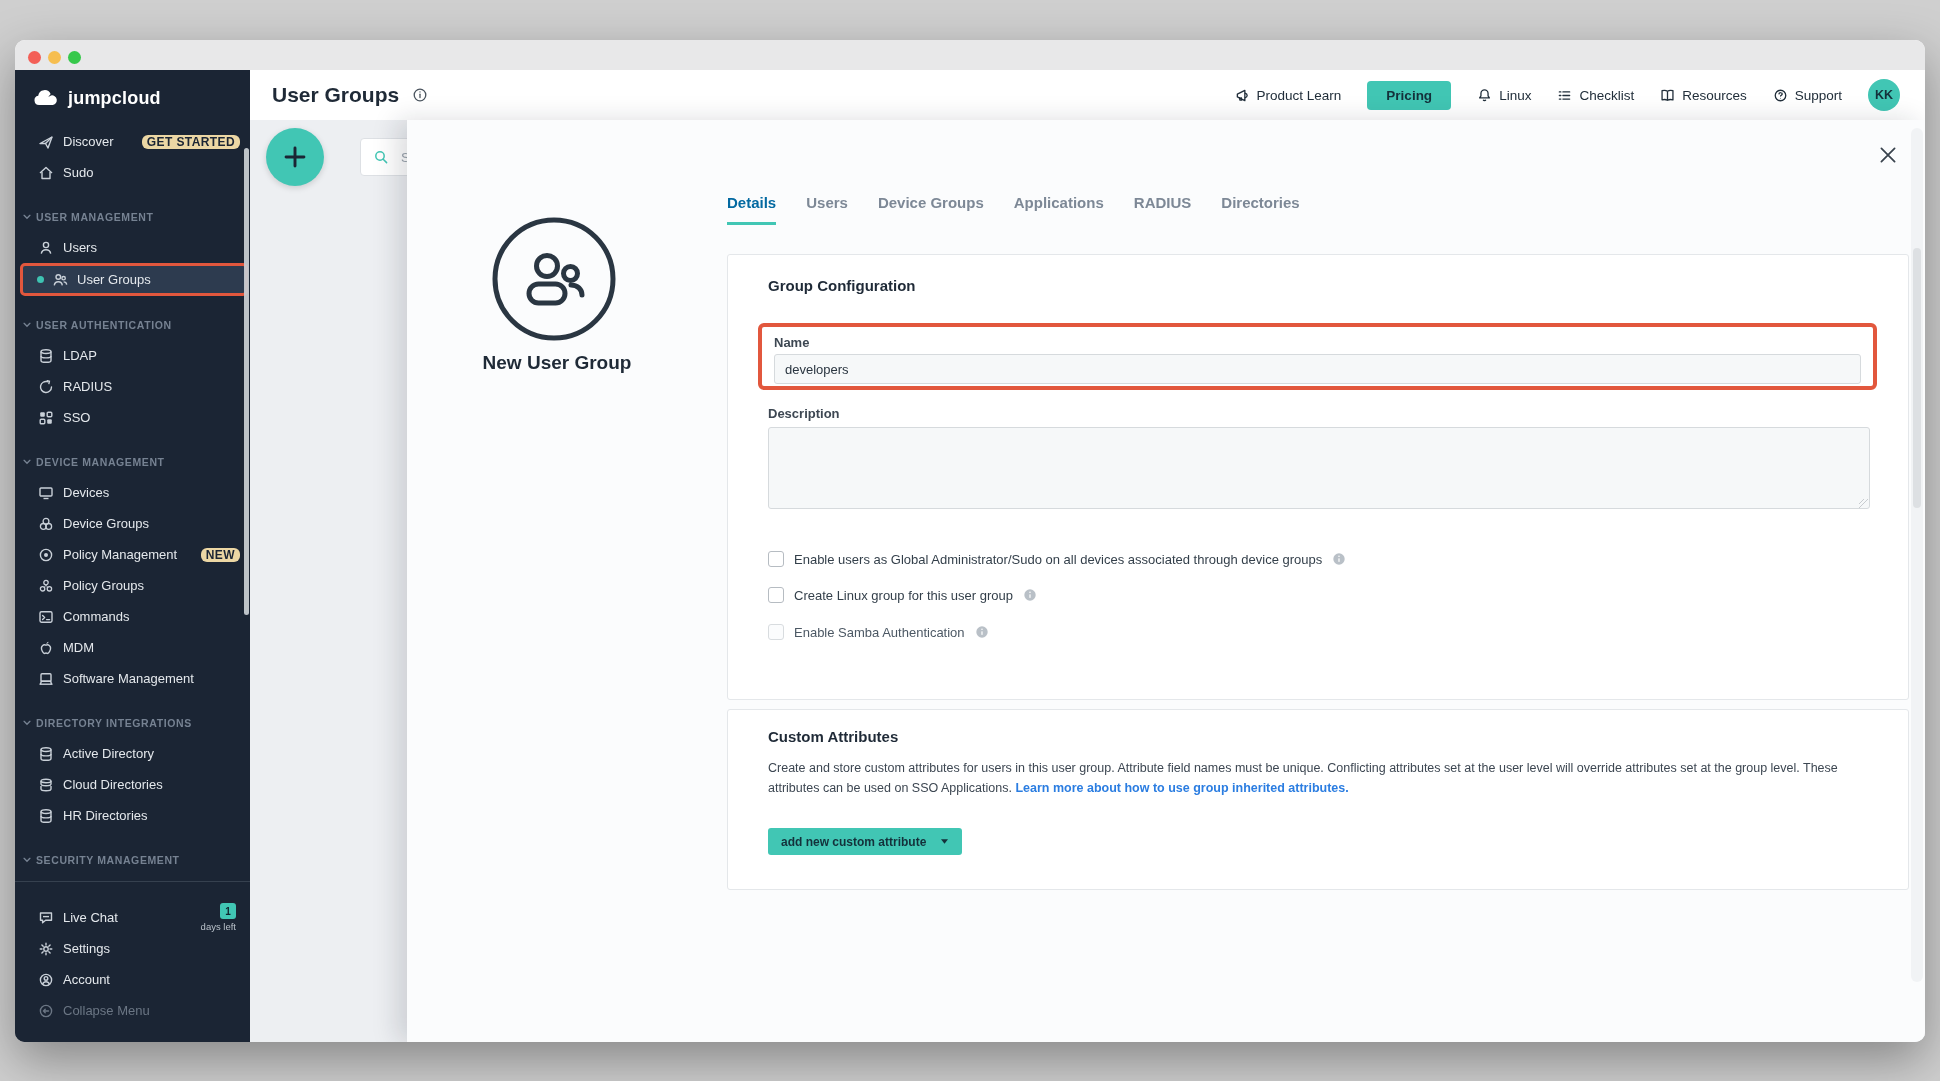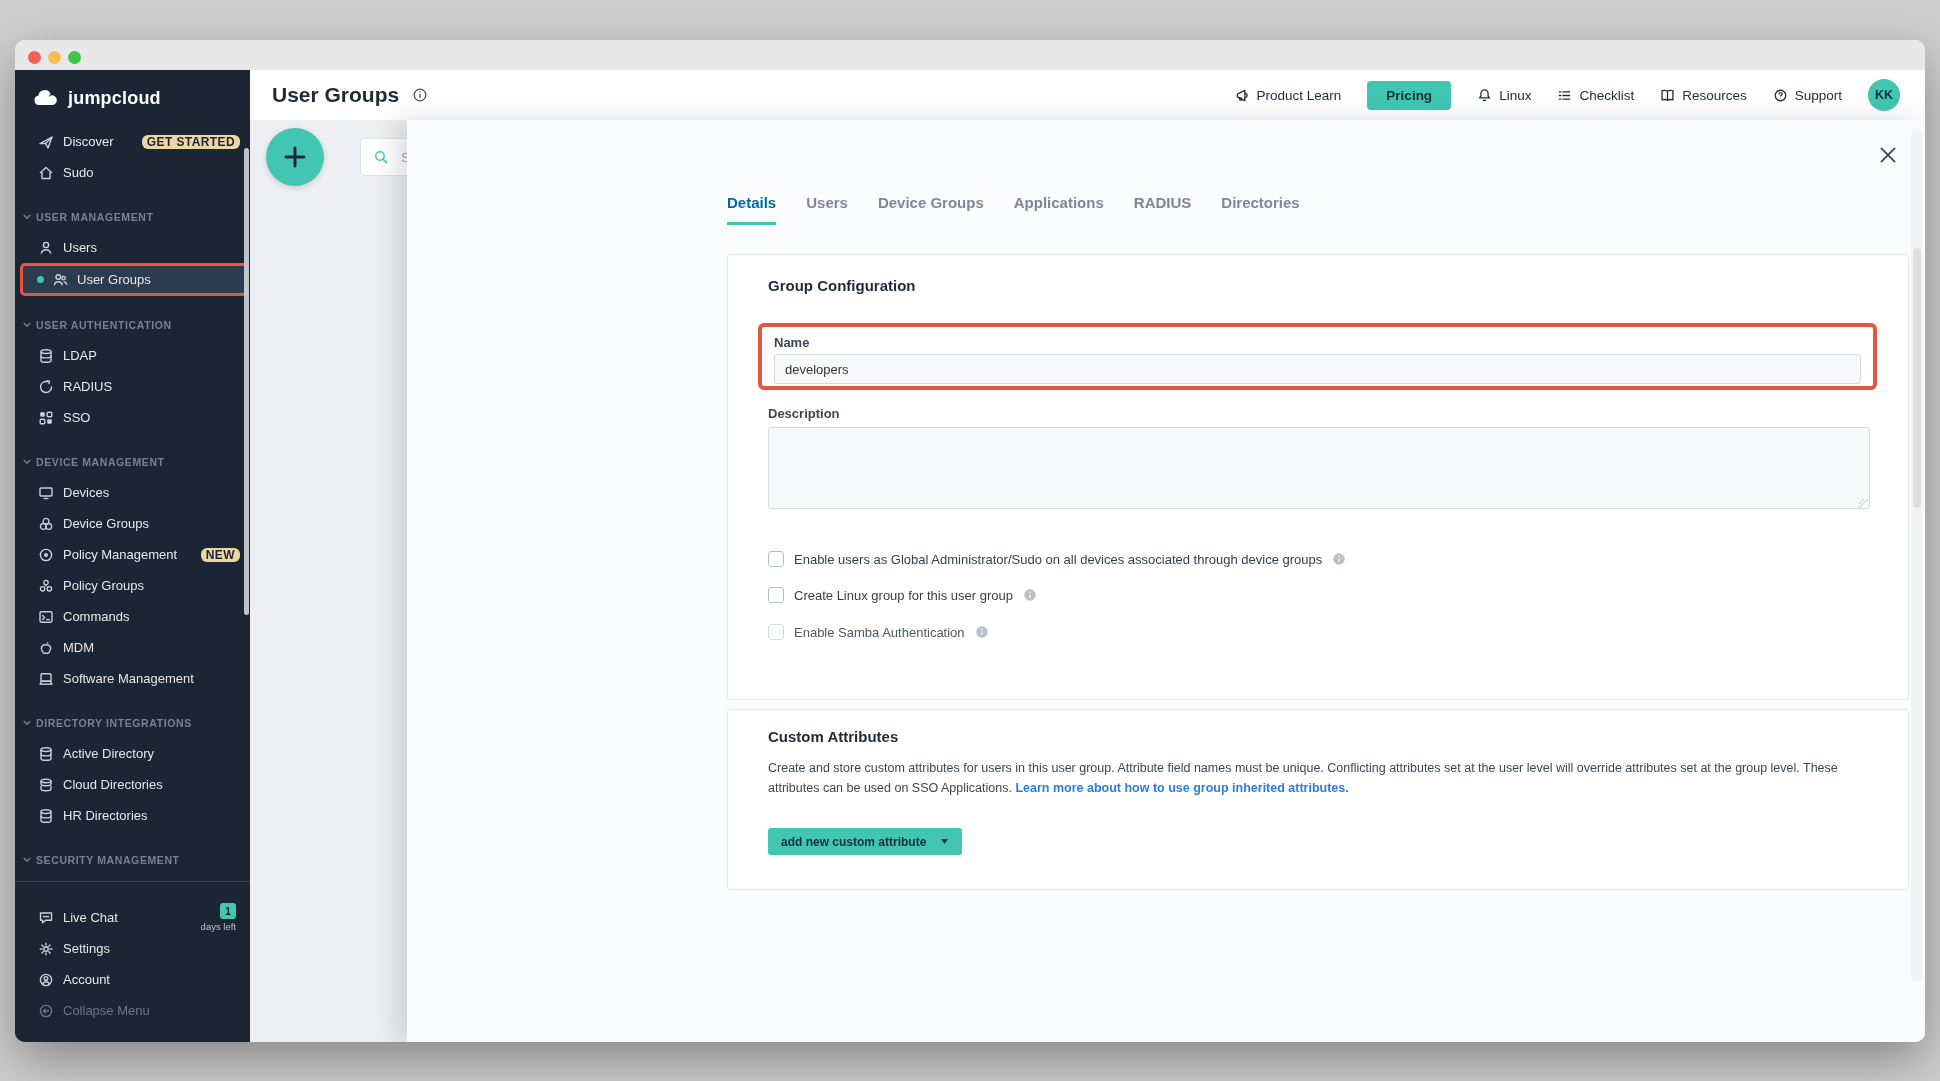--- a/index.html
+++ b/index.html
@@ -536,20 +536,26 @@
           </svg>
         <input placeholder="Search..." style="">
       </div>
     </div>
 
     <div class="modal">
       <svg class="mclose">
           <use href="#i-close"></use>
         </svg>
 
+      <div class="mleft">
+        <svg class="gcircle">
+            <use href="#i-group-big"></use>
+          </svg>
+        <div class="mtitle">New User Group</div>
+      </div>
 
       <div class="mtabs">
         <span class="tab active">Details</span>
         <span class="tab">Users</span>
         <span class="tab">Device Groups</span>
         <span class="tab">Applications</span>
         <span class="tab">RADIUS</span>
         <span class="tab">Directories</span>
       </div>
 

